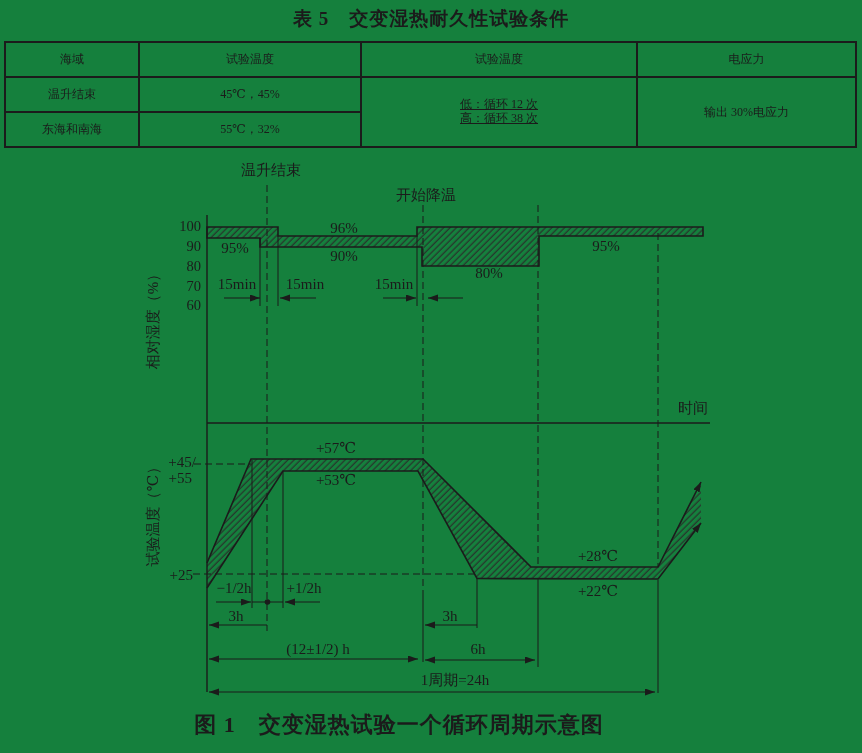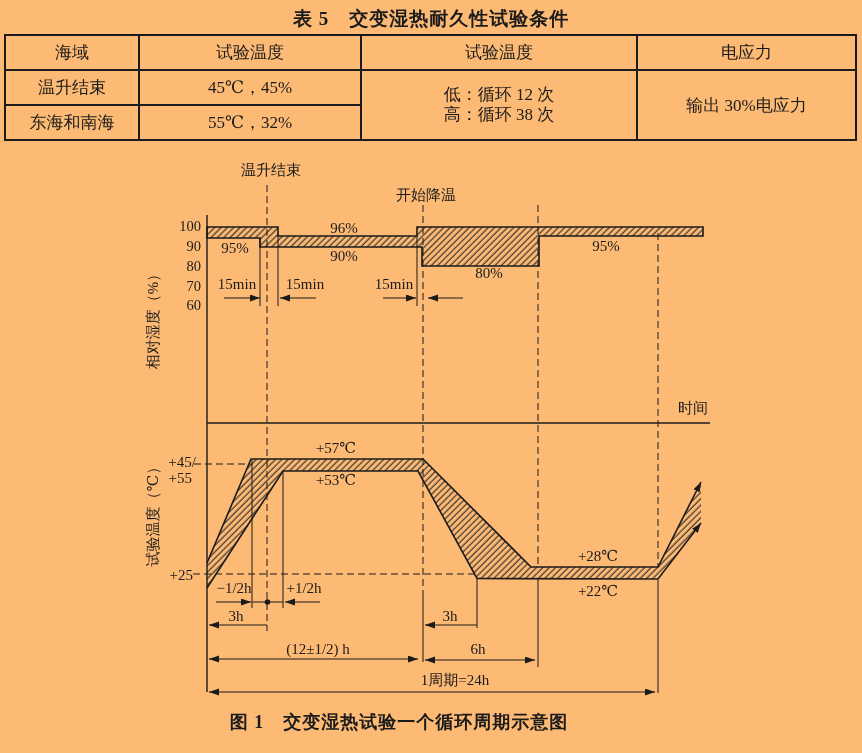--- a/index.html
+++ b/index.html
@@ -1,38 +1,38 @@
 <!DOCTYPE html>
 <html><head>
 <meta charset="utf-8">
 <style>
   html,body{margin:0;padding:0;background:#e8e8e8;}
   .page{
-    position:relative;width:862px;height:753px;background:#fdba74;
+    position:relative;width:862px;height:753px;background:#15803d;
     font-family:"Liberation Serif","DejaVu Serif",serif;color:#1b1b1b;
     overflow:hidden;margin:0 auto;
   }
   .tbl-title{
     position:absolute;top:6px;left:0;width:862px;text-align:center;
     font-size:19px;font-weight:bold;letter-spacing:1px;
   }
   table.spec{
-    position:absolute;top:34px;left:4px;width:851px;
+    position:absolute;top:41px;left:4px;width:851px;
     border-collapse:collapse;table-layout:fixed;
-    font-size:17px;
+    font-size:12px;
   }
   table.spec td{
     border:2px solid #1b1b1b;text-align:center;vertical-align:middle;
     height:33px;padding:0;
   }
-  td.sev-cell div{ text-align:left; }
+  td.sev-cell div{ text-align:left;text-decoration:underline; }
   .sev-wrap{display:inline-block;text-align:left;line-height:1.15;}
   .caption{
     position:absolute;top:710px;left:0;width:798px;text-align:center;
-    font-size:18px;font-weight:bold;letter-spacing:1px;
+    font-size:22px;font-weight:bold;letter-spacing:1px;
   }
   svg.fig{position:absolute;left:0;top:153px;}
   svg text{fill:#1b1b1b;font-family:"Liberation Serif","DejaVu Serif",serif;}
   .t15{font-size:15px;}
   .t14{font-size:14.5px;}
   .ln{stroke:#1b1b1b;stroke-width:1.4;fill:none;}
   .thin{stroke:#1b1b1b;stroke-width:1;fill:none;}
   .dash{stroke:#1b1b1b;stroke-width:1;fill:none;stroke-dasharray:7 4;}
   .band{fill:url(#hatch);stroke:#1b1b1b;stroke-width:1.6;}
   .bandfill{fill:url(#hatch);stroke:none;}

